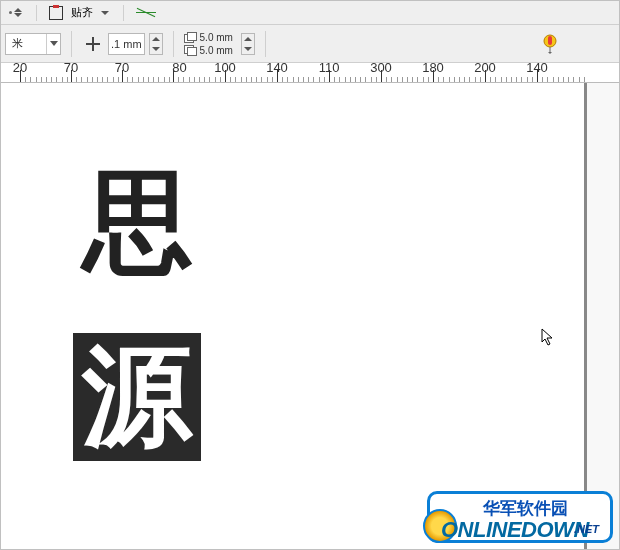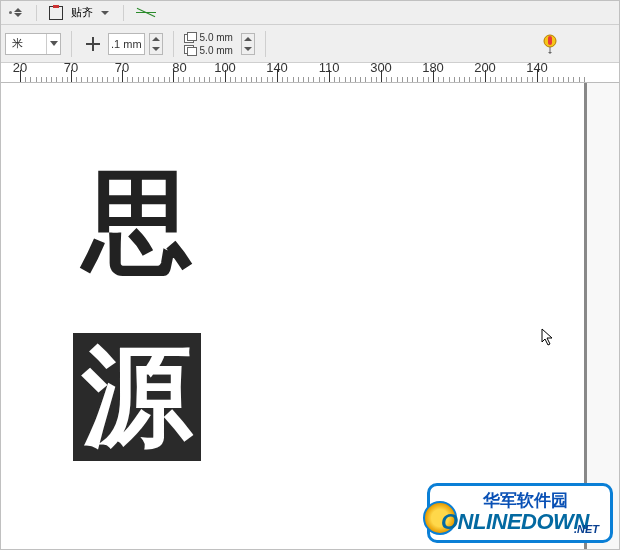--- a/index.html
+++ b/index.html
@@ -150,21 +150,21 @@
     }
     .cursor {
       position:absolute;
       left:540px;top:245px;
       width:14px;height:18px;
     }
     
     .badge {
       position:absolute;
       right:6px;bottom:6px;
-      width:186px;height:60px;text-decoration:underline;
+      width:186px;height:52px;text-decoration:underline;
     }
     .badge .frame{
       position:absolute;inset:0;
       border:3px solid #0a7fd6;
       border-radius:10px;
       background:#fff;
     }
     .badge .cn{
       position:absolute;left:56px;top:6px;
       font-size:17px;font-weight:700;color:#0950b5;font-family:"Microsoft YaHei";

